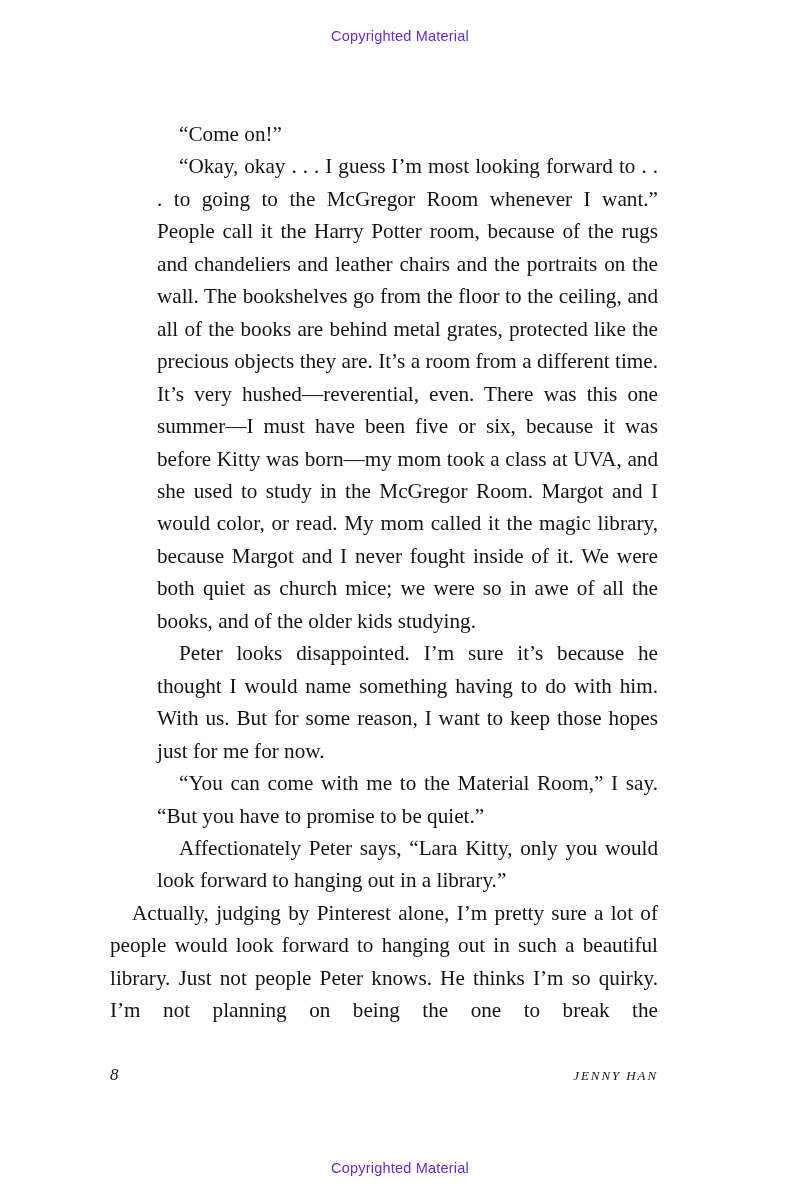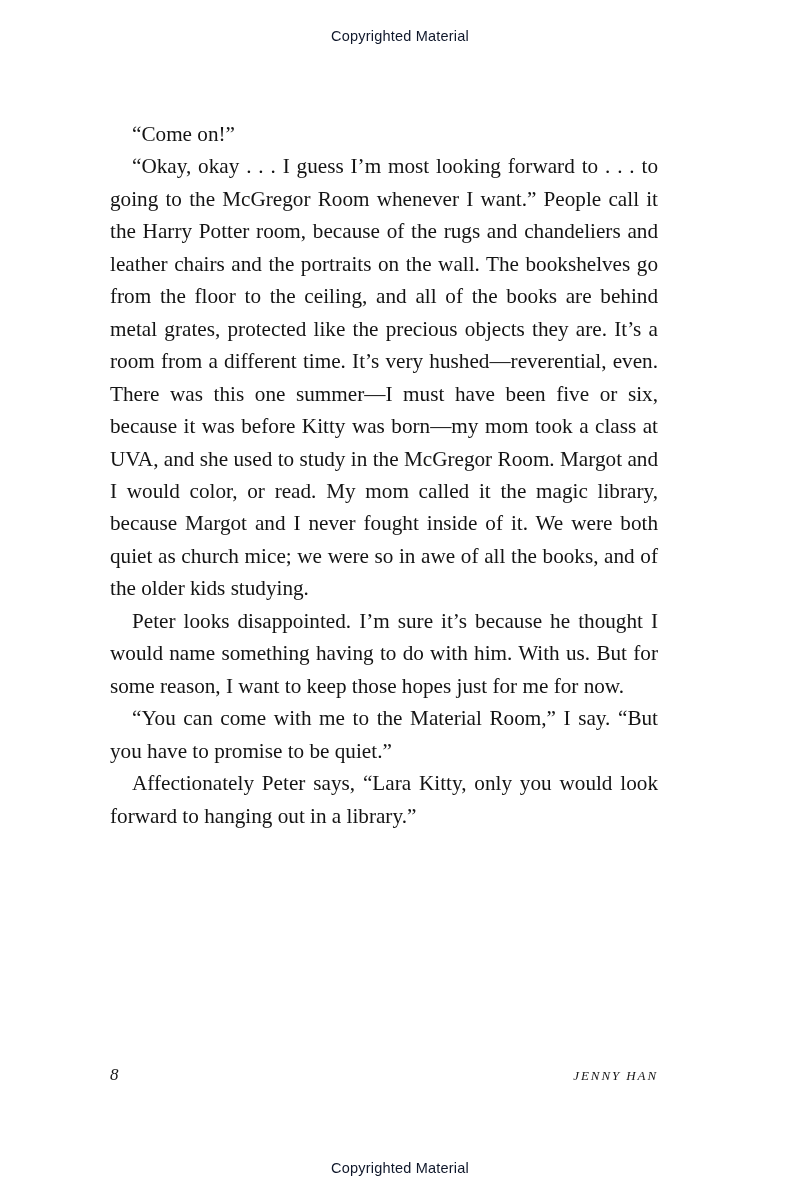--- a/index.html
+++ b/index.html
@@ -25,21 +25,21 @@
 
   
   .watermark {
     position: absolute;
     left: 0;
     width: 800px;
     text-align: center;
     font-family: "Liberation Sans", "DejaVu Sans", sans-serif;
     font-size: 14.5px;
     letter-spacing: 0.2px;
-    color: #0f172a;
+    color: #6d28d9;
     white-space: nowrap;
   }
   .watermark-top { top: 28px; }
   .watermark-bottom { top: 1160px; }
 
   
   .text-block {
     position: absolute;
     left: 110px;
     top: 118px;
@@ -57,20 +57,21 @@
   }
   .text-block p:last-of-type {
     text-align: justify;
   }
   
   .text-block p.continues {
     text-align-last: justify;
   }
   .text-block p.ends {
     text-align-last: left;
+    margin-left: 47px;
   }
 
   
   .footer {
     position: absolute;
     left: 110px;
     top: 1065px;
     width: 548px;
     display: flex;
     align-items: baseline;
@@ -96,20 +97,21 @@
 <div class="page">
 
   <div class="watermark watermark-top">Copyrighted Material</div>
 
   <div class="text-block">
     <p class="ends">“Come on!”</p>
     <p class="ends">“Okay, okay . . . I guess I’m most looking forward to . . . to going to the McGregor Room whenever I want.” People call it the Harry Potter room, because of the rugs and chandeliers and leather chairs and the portraits on the wall. The bookshelves go from the floor to the ceiling, and all of the books are behind metal grates, protected like the precious objects they are. It’s a room from a different time. It’s very hushed—reverential, even. There was this one summer—I must have been five or six, because it was before Kitty was born—my mom took a class at UVA, and she used to study in the McGregor Room. Margot and I would color, or read. My mom called it the magic library, because Margot and I never fought inside of it. We were both quiet as church mice; we were so in awe of all the books, and of the older kids studying.</p>
     <p class="ends">Peter looks disappointed. I’m sure it’s because he thought I would name something having to do with him. With us. But for some reason, I want to keep those hopes just for me for now.</p>
     <p class="ends">“You can come with me to the Material Room,” I say. “But you have to promise to be quiet.”</p>
     <p class="ends">Affectionately Peter says, “Lara Kitty, only you would look forward to hanging out in a library.”</p>
+    <p class="continues">Actually, judging by Pinterest alone, I’m pretty sure a lot of people would look forward to hanging out in such a beautiful library. Just not people Peter knows. He thinks I’m so quirky. I’m not planning on being the one to break the</p>
   </div>
 
   <div class="footer">
     <span class="folio">8</span>
     <span class="running-head">JENNY HAN</span>
   </div>
 
   <div class="watermark watermark-bottom">Copyrighted Material</div>
 
 </div>

